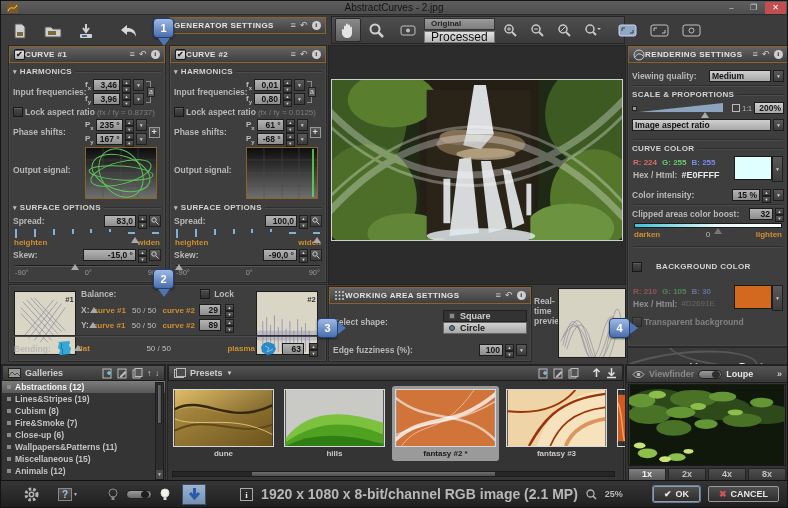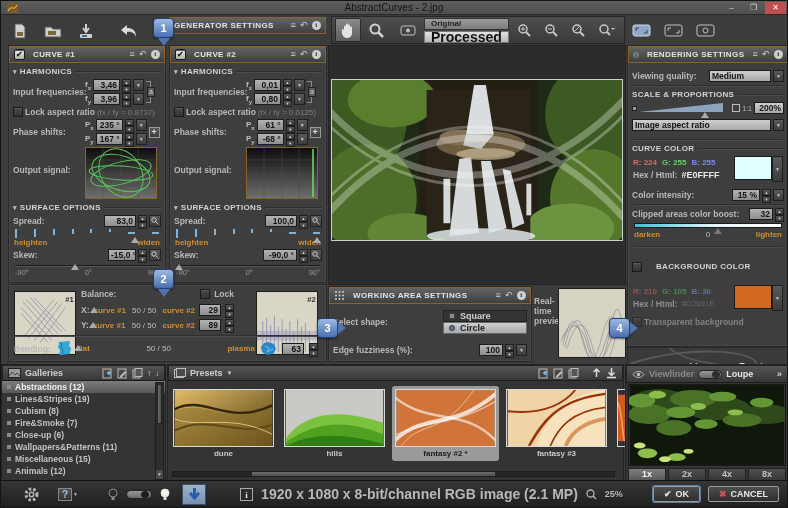--- a/index.html
+++ b/index.html
@@ -8,21 +8,21 @@
 .abs{position:absolute}
 
 .titlebar{position:absolute;top:0;left:0;width:100%;height:14px;background:linear-gradient(#5e5e5e,#4e4e4e);border-bottom:1px solid #2a2a2a}
 .title{position:absolute;left:0;right:0;top:0;text-align:center;font-size:10px;line-height:14px;color:#141414}
 .appicon{position:absolute;left:6px;top:2px;width:11px;height:10px}
 .winbtns{position:absolute;right:1px;top:1px;display:flex;gap:1px}
 .winbtn{width:21px;height:12px;text-align:center;font-size:8px;line-height:12px;color:#dcdcdc}
 .winbtn.close{background:#c14f4f;color:#fff}
 
 .panel{position:absolute;background:#3e3e3e;border:1px solid #292929;box-shadow:inset 0 0 0 1px #474747}
-.phead{height:17px;display:flex;align-items:center;gap:8px;padding:0 4px;background:linear-gradient(#636363,#3f3f3f);border:1px solid #8a6426;color:#e2e2e2;font-weight:bold;font-size:8px;letter-spacing:.4px;white-space:nowrap}
+.phead{height:17px;display:flex;align-items:center;gap:0;padding:0 4px;background:linear-gradient(#636363,#3f3f3f);border:1px solid #8a6426;color:#e2e2e2;font-weight:bold;font-size:8px;letter-spacing:.4px;white-space:nowrap}
 .micons{margin-left:auto;display:flex;gap:4px;align-items:center;color:#cfcfcf;font-weight:normal}
 .mi{font-size:9px;line-height:9px;cursor:default}
 .mi.info{width:9px;height:9px;border-radius:50%;background:#cfcfcf;color:#333;font-size:7px;font-weight:bold;text-align:center;line-height:9px;font-family:"Liberation Serif",serif}
 .sec{display:flex;align-items:center;gap:3px;font-weight:bold;color:#d2d2d2;font-size:8px;letter-spacing:.3px;margin:4px 4px 3px;white-space:nowrap}
 .sec .line{flex:1;height:1px;background:#2e2e2e;box-shadow:0 1px 0 #4c4c4c}
 .tri{font-size:7px;color:#bbb}
 .lbl{font-weight:bold;font-size:8.5px;color:#b8b8b8;white-space:nowrap}
 .dim{color:#7d7d7d;font-size:8px;white-space:nowrap}
 .or{color:#d08f2f;font-weight:bold;font-size:8px}
 
@@ -166,21 +166,21 @@
       </span>
     <span class="vline"></span>
     <span class="tbtn">
         <svg width="16" height="11" viewBox="0 0 16 11">
           <rect x="1" y="1" width="14" height="9" rx="2" fill="none" stroke="#c0c0c0"></rect>
           <circle cx="8" cy="5.5" r="2" fill="#c0c0c0"></circle>
         </svg>
       </span>
     <span style="display:flex;flex-direction:column;gap:1px">
       <span style="background:linear-gradient(#9a9a9a,#7e7e7e);border:1px solid #333;color:#222;font-weight:bold;font-size:8px;padding:0 6px;line-height:10px">Original</span>
-      <span style="background:linear-gradient(#e2e2e2,#b8b8b8);border:1px solid #777;color:#111;font-weight:bold;font-size:14px;padding:0 6px;line-height:10px">Processed</span>
+      <span style="background:linear-gradient(#e2e2e2,#b8b8b8);border:1px solid #777;color:#111;font-weight:normal;font-size:12px;padding:0 6px;line-height:10px">Processed</span>
     </span>
     <span class="tbtn">
         <svg width="14" height="14" viewBox="0 0 14 14">
           <circle cx="6" cy="6" r="4" fill="none" stroke="#c8c8c8" stroke-width="1.5"></circle>
           <path d="M4 6h4M6 4v4" stroke="#c8c8c8"></path>
           <path d="M9 9l4 4" stroke="#c8c8c8" stroke-width="2"></path>
         </svg>
       </span>
     <span class="tbtn">
         <svg width="14" height="14" viewBox="0 0 14 14">
@@ -344,21 +344,21 @@
         <i class="d"></i>
       <span class="thumb" style="left:83%;top:auto;bottom:-5px"></span>
     </div>
     <div class="between">
         <span class="or">heighten</span>
         <span class="or">widen</span>
       </div>
     <div class="row">
       <span class="lbl">Skew:</span>
       <span style="flex:1"></span>
-      <span class="field" style="width:28px">-15,0 °</span>
+      <span class="field" style="width:53px">-15,0 °</span>
       <span class="spin">
           <i>▲</i>
           <i>▼</i>
         </span>
       <span class="magbtn">
           <svg width="8" height="8" viewBox="0 0 8 8">
             <circle cx="3" cy="3" r="2.2" fill="none" stroke="#ccc"></circle>
             <path d="M5 5l2.5 2.5" stroke="#ccc"></path>
           </svg>
         </span>

